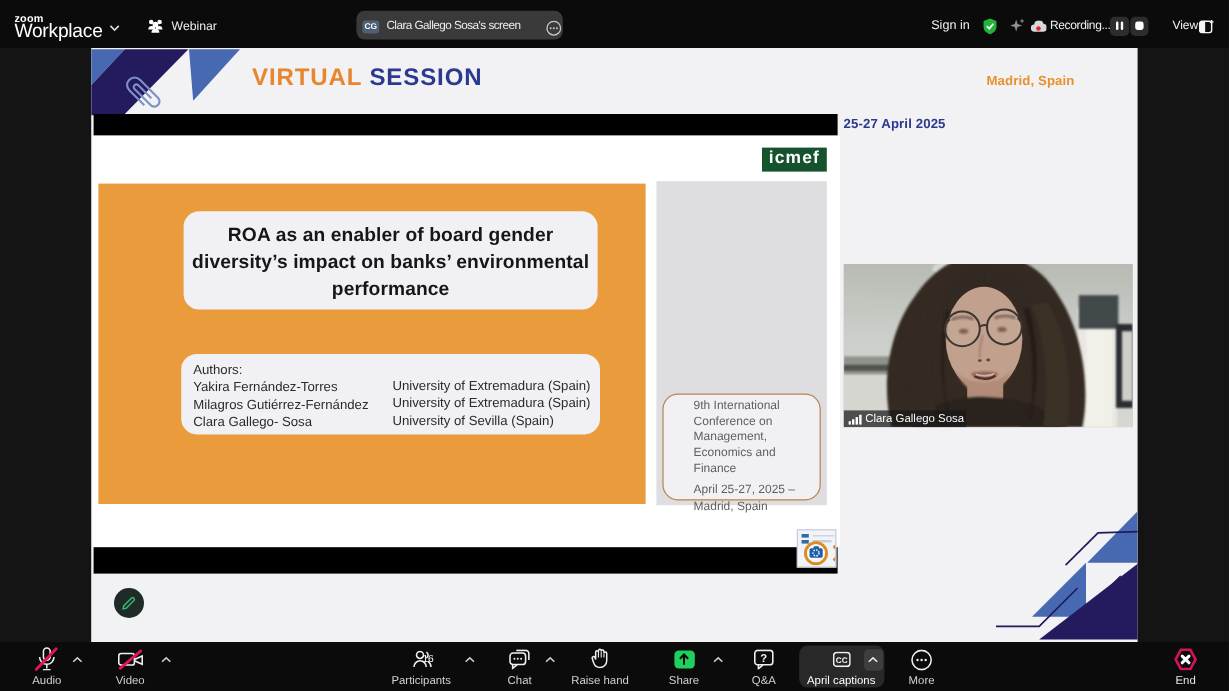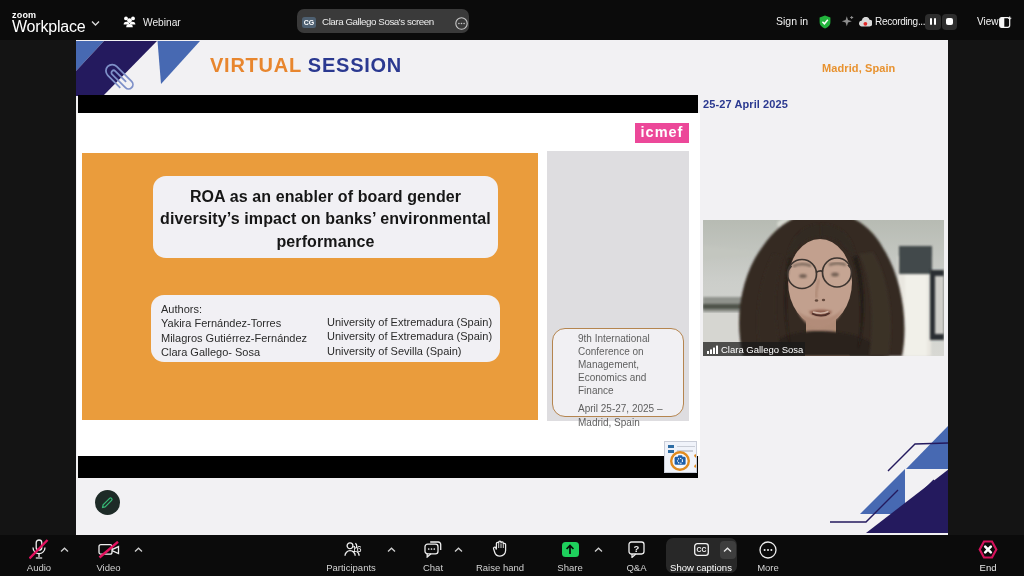--- a/index.html
+++ b/index.html
@@ -80,21 +80,21 @@
         <path d="M3.9,21 L3.9,6 a5.3,5.3 0 0 1 10.6,0 L14.5,24 a3.7,3.7 0 0 1 -7.4,0 L7.1,8 a1.9,1.9 0 0 1 3.8,0 L10.9,21" fill="none" stroke="#7e90c8" stroke-width="1.5"></path>
       </g>
     </svg>
 
     <div class="abs" style="left:2px;top:55px;width:620px;height:18px;background:#000;"></div>
 
     <div class="abs" style="left:1px;top:73px;width:623px;height:343px;background:#fff;"></div>
 
     <div class="abs" style="left:2px;top:416px;width:620px;height:22px;background:#000;"></div>
 
-    <div class="abs" style="left:559px;top:83px;width:54px;height:20px;background:#ec4899;color:#fff;font-size:14.5px;font-weight:700;letter-spacing:1px;text-align:center;line-height:19px;">icmef</div>
+    <div class="abs" style="left:559px;top:83px;width:54px;height:20px;background:#14532d;color:#fff;font-size:14.5px;font-weight:700;letter-spacing:1px;text-align:center;line-height:19px;">icmef</div>
 
     <div class="abs" style="left:6px;top:113px;width:456px;height:267px;background:#ea9c3c;">
       <div class="abs" style="left:71px;top:23px;width:345px;height:82px;background:#f1f0f4;border-radius:13px;color:#161616;font-size:16px;font-weight:700;text-align:center;line-height:22.4px;padding-top:10px;letter-spacing:.1px;">ROA as an enabler of board gender<br>diversity’s impact on banks’ environmental<br>performance</div>
       <div class="abs" style="left:69px;top:142px;width:349px;height:67px;background:#f1f0f4;border-radius:13px;color:#2b2b2b;font-size:11px;line-height:14.6px;padding:6.5px 0 0 10px;">
         Authors:<br>Yakira Fernández-Torres<br>Milagros Gutiérrez-Fernández<br>Clara Gallego- Sosa
         <div class="abs" style="left:176px;top:19.6px;line-height:14.6px;">University of Extremadura (Spain)<br>University of Extremadura (Spain)<br>University of Sevilla (Spain)</div>
       </div>
     </div>
 
     <div class="abs" style="left:471px;top:111px;width:142px;height:270px;background:#dedde0;">
@@ -284,21 +284,21 @@
     <div class="abs" style="left:666px;top:3px;width:71px;height:35px;background:#282828;border-radius:7px;"></div>
     <div class="abs" style="left:719.5px;top:5.5px;width:16px;height:18px;background:#3e3e3e;border-radius:4px;">
       <svg class="abs" style="left:3.5px;top:6px;" width="9" height="6" viewBox="0 0 9 6">
           <polyline points="1,4.5 4.5,1.2 8,4.5" fill="none" stroke="#e8e8e8" stroke-width="1.3"></polyline>
         </svg>
     </div>
     <svg class="abs" style="left:694px;top:8px;" width="15" height="13" viewBox="0 0 15 13">
       <rect x="0.7" y="0.7" width="13.6" height="11.6" rx="2.6" fill="none" stroke="#f2f2f2" stroke-width="1.3"></rect>
       <text x="7.5" y="9.2" font-size="6.8" font-weight="700" fill="#f2f2f2" text-anchor="middle" letter-spacing="0.2" font-family="Liberation Sans,sans-serif">CC</text>
     </svg>
-    <div class="abs" style="left:701px;top:26.5px;transform:translateX(-50%);color:#fff;font-size:9.5px;">Show captions</div>
+    <div class="abs" style="left:701px;top:26.5px;transform:translateX(-50%);color:#fff;font-size:9.5px;">April captions</div>
 
     <svg class="abs" style="left:759px;top:6px;" width="18" height="18" viewBox="0 0 18 18">
       <circle cx="9" cy="9" r="8" fill="none" stroke="#eee" stroke-width="1.3"></circle>
       <circle cx="5.6" cy="9" r="1" fill="#eee"></circle>
         <circle cx="9" cy="9" r="1" fill="#eee"></circle>
         <circle cx="12.4" cy="9" r="1" fill="#eee"></circle>
     </svg>
     <div class="abs" style="left:768px;top:26.5px;transform:translateX(-50%);color:#d2d2d2;font-size:9.5px;">More</div>
 
     <svg class="abs" style="left:978px;top:5px;" width="20" height="19" viewBox="0 0 20 19">

